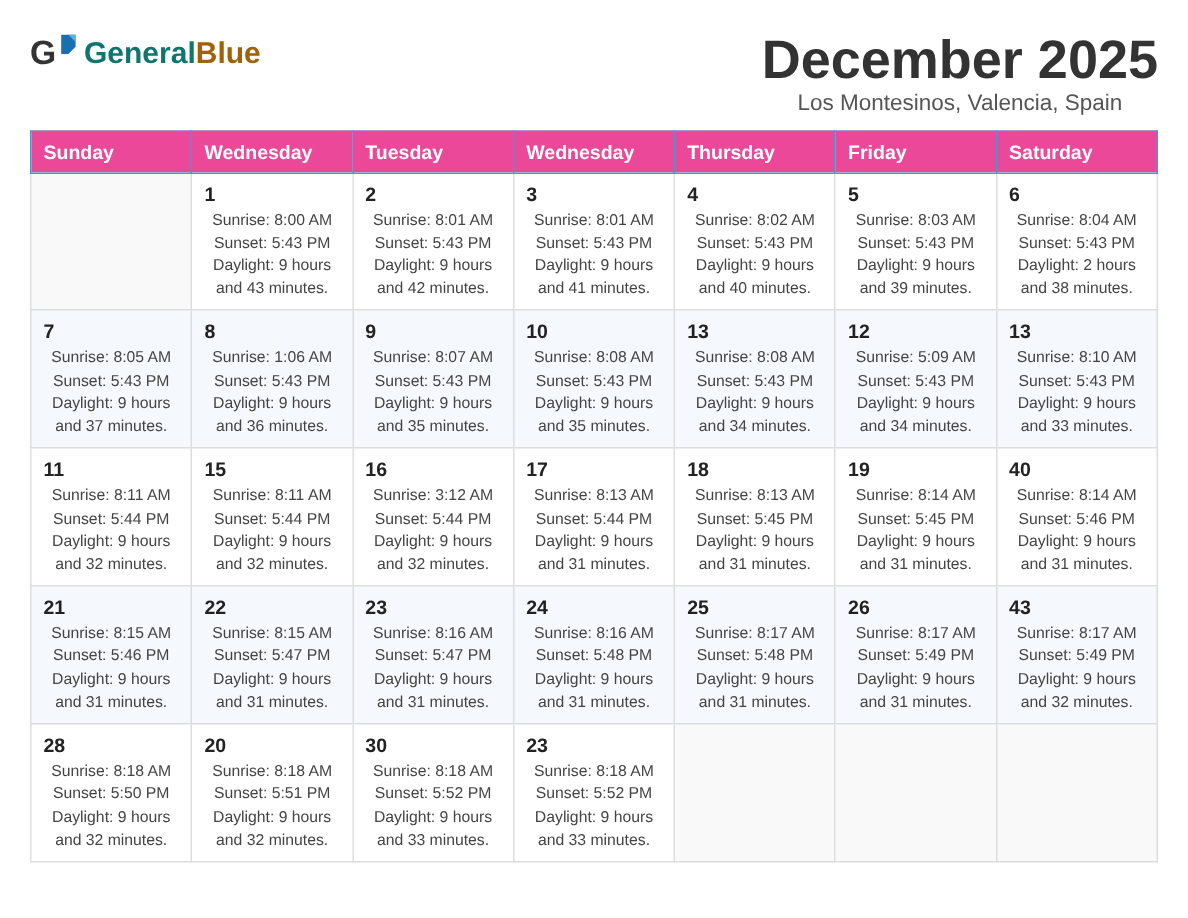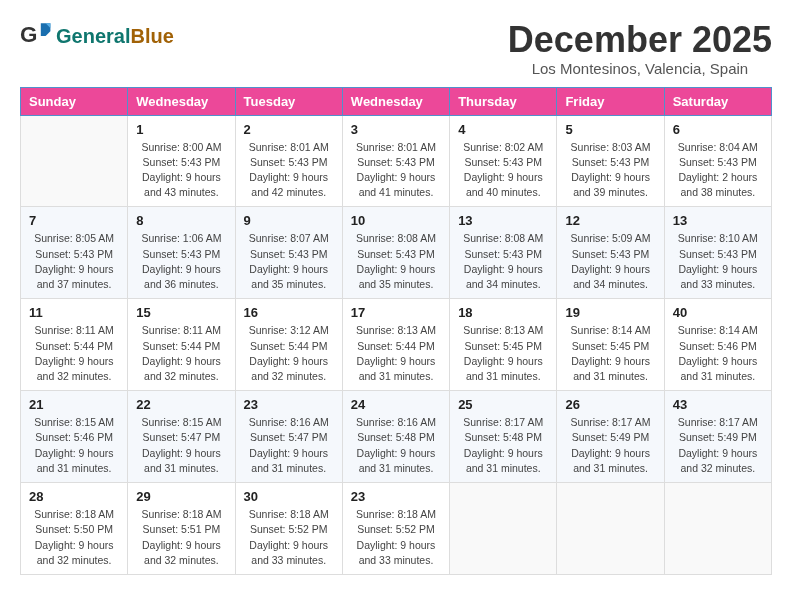--- a/index.html
+++ b/index.html
@@ -352,21 +352,21 @@
       <tr>
         <td>
         <span class="day-num">28</span>
         <div class="day-info">
           <div>Sunrise: 8:18 AM</div>
           <div>Sunset: 5:50 PM</div>
           <div>Daylight: 9 hours and 32 minutes.</div>
         </div>
       </td>
         <td>
-        <span class="day-num">29</span>
+        <span class="day-num">20</span>
         <div class="day-info">
           <div>Sunrise: 8:18 AM</div>
           <div>Sunset: 5:51 PM</div>
           <div>Daylight: 9 hours and 32 minutes.</div>
         </div>
       </td>
         <td>
         <span class="day-num">30</span>
         <div class="day-info">
           <div>Sunrise: 8:18 AM</div>

